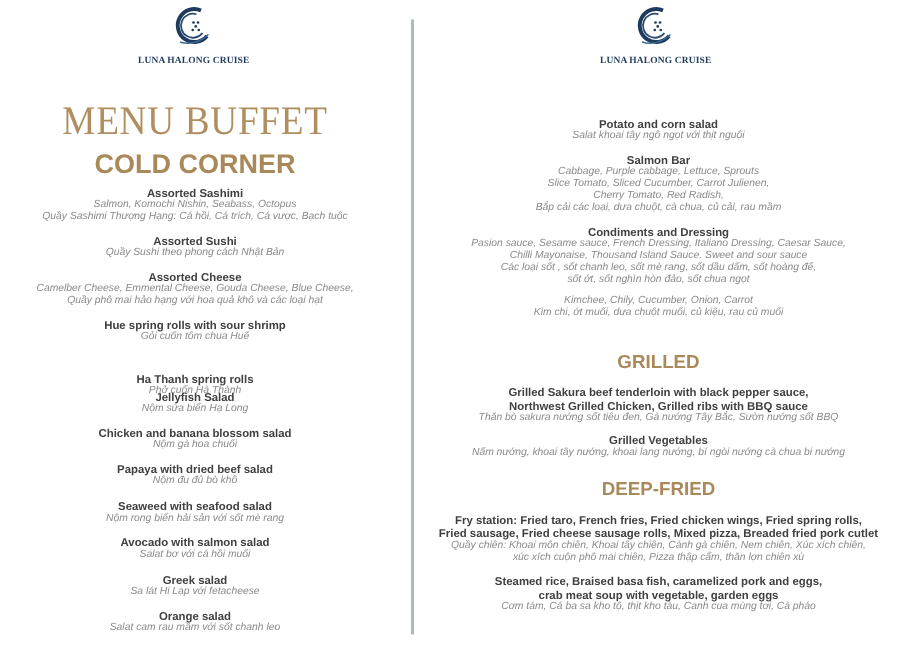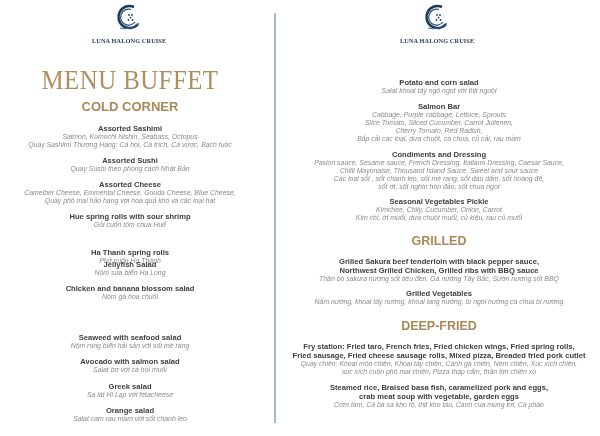--- a/index.html
+++ b/index.html
@@ -27,21 +27,21 @@
     <path d="M19 6.5 A8 8 0 1 0 23 19" fill="none" stroke="#2b4d74" stroke-width="1.2"></path>
     <path d="M8 25 Q18 28 27 20" fill="none" stroke="#3a6b93" stroke-width="1"></path>
     <circle cx="17" cy="12" r="0.9" fill="#1f3b5c"></circle>
       <circle cx="20" cy="12" r="0.9" fill="#1f3b5c"></circle>
     <circle cx="18.5" cy="14.6" r="0.9" fill="#1f3b5c"></circle>
       <circle cx="16.5" cy="17" r="0.9" fill="#1f3b5c"></circle>
       <circle cx="20.5" cy="17" r="0.9" fill="#1f3b5c"></circle>
   </svg>
   <div class="brand" style="left:92px;top:37px;">LUNA HALONG CRUISE</div>
   <div class="menu-title" style="top:65px;">MENU BUFFET</div>
-  <div class="sec" style="top:99px;font-size:13px;">COLD CORNER</div>
+  <div class="sec" style="top:99px;font-size:18px;">COLD CORNER</div>
 
   <div class="item" style="top:124px;text-align:center;">
     <div class="name">Assorted Sashimi</div>
     <div class="desc">Salmon, Komochi Nishin, Seabass, Octopus</div>
     <div class="desc">Quầy Sashimi Thượng Hạng: Cá hồi, Cá trích, Cá vược, Bạch tuộc</div>
   </div>
   <div class="item" style="top:156px;">
     <div class="name">Assorted Sushi</div>
     <div class="desc">Quầy Sushi theo phong cách Nhật Bản</div>
   </div>
@@ -58,20 +58,24 @@
     <div class="name">Ha Thanh spring rolls</div>
     <div class="desc">Phở cuốn Hà Thành</div>
   </div>
   <div class="item" style="top:260px;">
     <div class="name">Jellyfish Salad</div>
     <div class="desc">Nộm sứa biển Hạ Long</div>
   </div>
   <div class="item" style="top:284px;">
     <div class="name">Chicken and banana blossom salad</div>
     <div class="desc">Nộm gà hoa chuối</div>
+  </div>
+  <div class="item" style="top:308px;">
+    <div class="name">Papaya with dried beef salad</div>
+    <div class="desc">Nộm đu đủ bò khô</div>
   </div>
   <div class="item" style="top:333px;">
     <div class="name">Seaweed with seafood salad</div>
     <div class="desc">Nộm rong biển hải sản với sốt mè rang</div>
   </div>
   <div class="item" style="top:357px;">
     <div class="name">Avocado with salmon salad</div>
     <div class="desc">Salat bơ với cá hồi muối</div>
   </div>
   <div class="item" style="top:382px;">
@@ -109,21 +113,20 @@
     <div class="desc">Bắp cải các loại, dưa chuột, cà chua, củ cải, rau mầm</div>
   </div>
   <div class="item" style="top:150px;">
     <div class="name">Condiments and Dressing</div>
     <div class="desc">Pasion sauce, Sesame sauce, French Dressing, Italiano Dressing, Caesar Sauce,</div>
     <div class="desc">Chilli Mayonaise, Thousand Island Sauce. Sweet and sour sauce</div>
     <div class="desc">Các loại sốt , sốt chanh leo, sốt mè rang, sốt dầu dấm, sốt hoàng đế,</div>
     <div class="desc">sốt ớt, sốt nghìn hòn đảo, sốt chua ngọt</div>
   </div>
   <div class="item" style="top:197px;">
-    <div class="name">Seasonal Vegetables Pickle</div>
     <div class="desc">Kimchee, Chily, Cucumber, Onion, Carrot</div>
     <div class="desc">Kim chi, ớt muối, dưa chuột muối, củ kiệu, rau củ muối</div>
   </div>
 
   <div class="sec" style="top:234px;font-size:12.5px;">GRILLED</div>
   <div class="item" style="top:257px;">
     <div class="name">Grilled Sakura beef tenderloin with black pepper sauce,</div>
     <div class="name">Northwest Grilled Chicken, Grilled ribs with BBQ sauce</div>
     <div class="desc">Thăn bò sakura nướng sốt tiêu đen, Gà nướng Tây Bắc, Sườn nướng sốt BBQ</div>
   </div>

